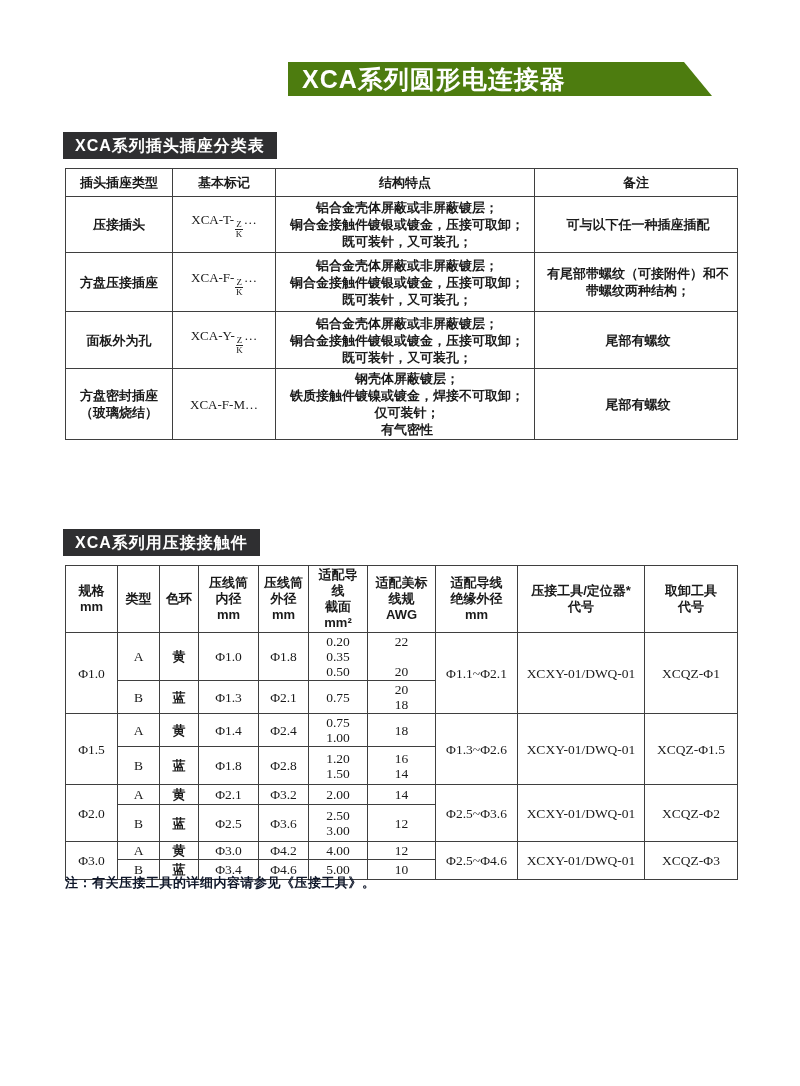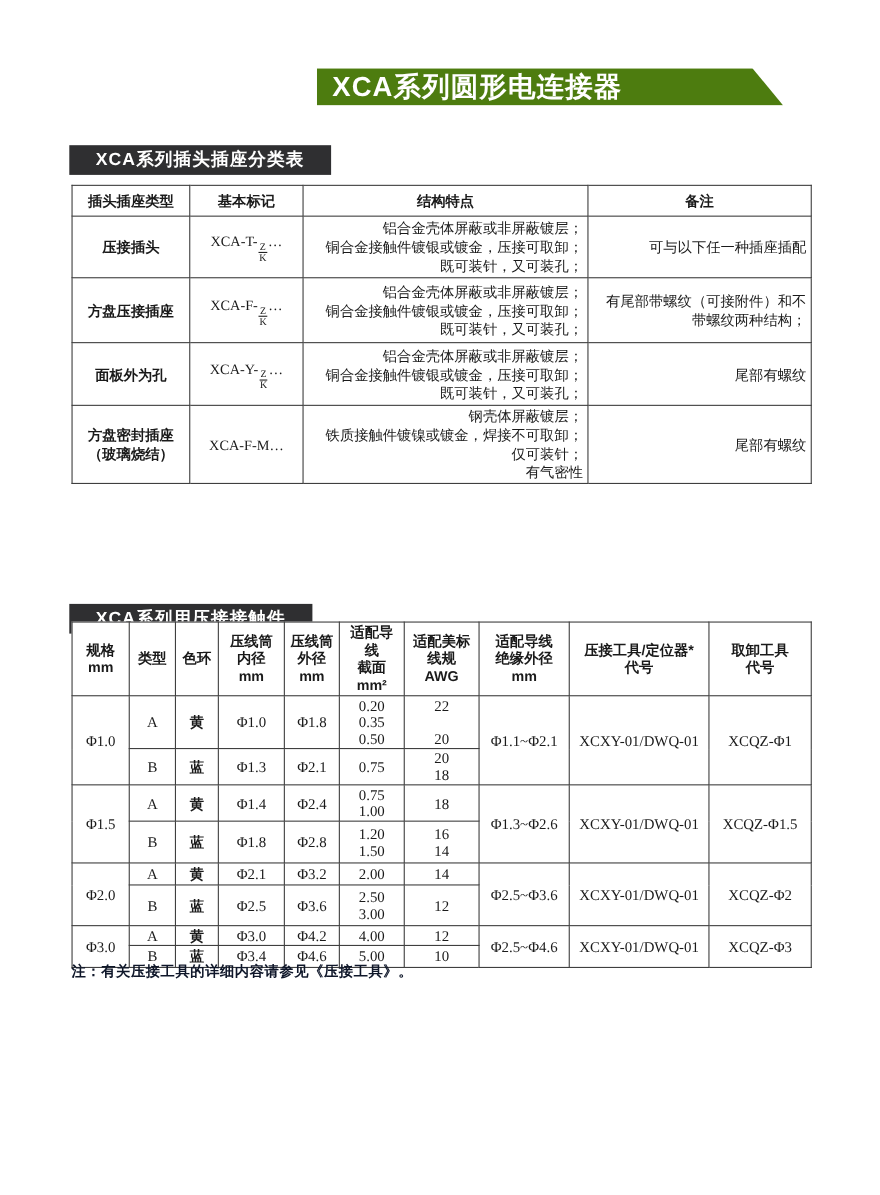--- a/index.html
+++ b/index.html
@@ -4,37 +4,37 @@
 <style>
   html,body{margin:0;padding:0;}
   body{width:800px;height:1086px;background:#ffffff;font-family:"Liberation Sans",sans-serif;color:#1a1a1a;}
   .page{position:relative;width:800px;height:1086px;background:#ffffff;overflow:hidden;}
 
   .banner{position:absolute;left:288px;top:62px;width:424px;height:34px;background:#4d7c0f;
     clip-path:polygon(0 0,calc(100% - 28px) 0,100% 100%,0 100%);
     color:#fff;font-weight:bold;font-size:25px;line-height:34px;padding-left:14px;box-sizing:border-box;letter-spacing:1px;}
 
   .sec-head{position:absolute;left:63px;background:#2f2f31;color:#ffffff;font-weight:bold;
-    font-size:16px;line-height:27px;padding:0 24px;letter-spacing:1px;white-space:nowrap;}
+    font-size:16px;line-height:27px;padding:0 12px;letter-spacing:1px;white-space:nowrap;}
   #sec1-head{top:132px;}
-  #sec2-head{top:529px;margin-top:20px;}
+  #sec2-head{top:529px;}
 
   table{position:absolute;left:65px;width:672px;border-collapse:collapse;table-layout:fixed;background:#fff;}
   #table1{top:168px;padding-left:12px;}
   #table2{top:565px;}
   th,td{border:1px solid #3f3f3f;text-align:center;vertical-align:middle;white-space:pre-line;
     padding:1px 4px;box-sizing:border-box;overflow:hidden;}
   th{font-size:13px;font-weight:bold;line-height:16px;}
 
   
   #table1 .hrow{height:28px;}
   #table1 td{font-size:13px;}
   .t-type{font-weight:bold;line-height:17px;}
   .t-mark{font-family:"Liberation Serif",serif;font-size:14px;line-height:19px;font-weight:normal;}
-  .t-feat,.t-rem{text-align:right;font-weight:400;line-height:17px;padding-left:8px;padding-right:4px;}
+  .t-feat,.t-rem{text-align:center;font-weight:700;line-height:17px;padding-left:8px;padding-right:4px;}
   .r1{height:56px;} .r2{height:59px;} .r3{height:57px;} .r4{height:64px;} .r5{height:68px;}
   .zk{display:inline-flex;flex-direction:column;align-items:center;font-size:9px;line-height:9px;
     vertical-align:-3px;margin:0 1px;font-family:"Liberation Serif",serif;}
   .zk-t{border-bottom:1px solid #222;padding:0 1px;}
 
   
   #table2 .hrow{height:57px;}
   #table2 td{font-family:"Liberation Serif",serif;font-size:13.5px;line-height:15px;}
   #table2 td.cn{font-family:"Liberation Sans",sans-serif;font-weight:bold;font-size:13px;}
   .g1a{height:46px;} .g1b{height:30px;}

